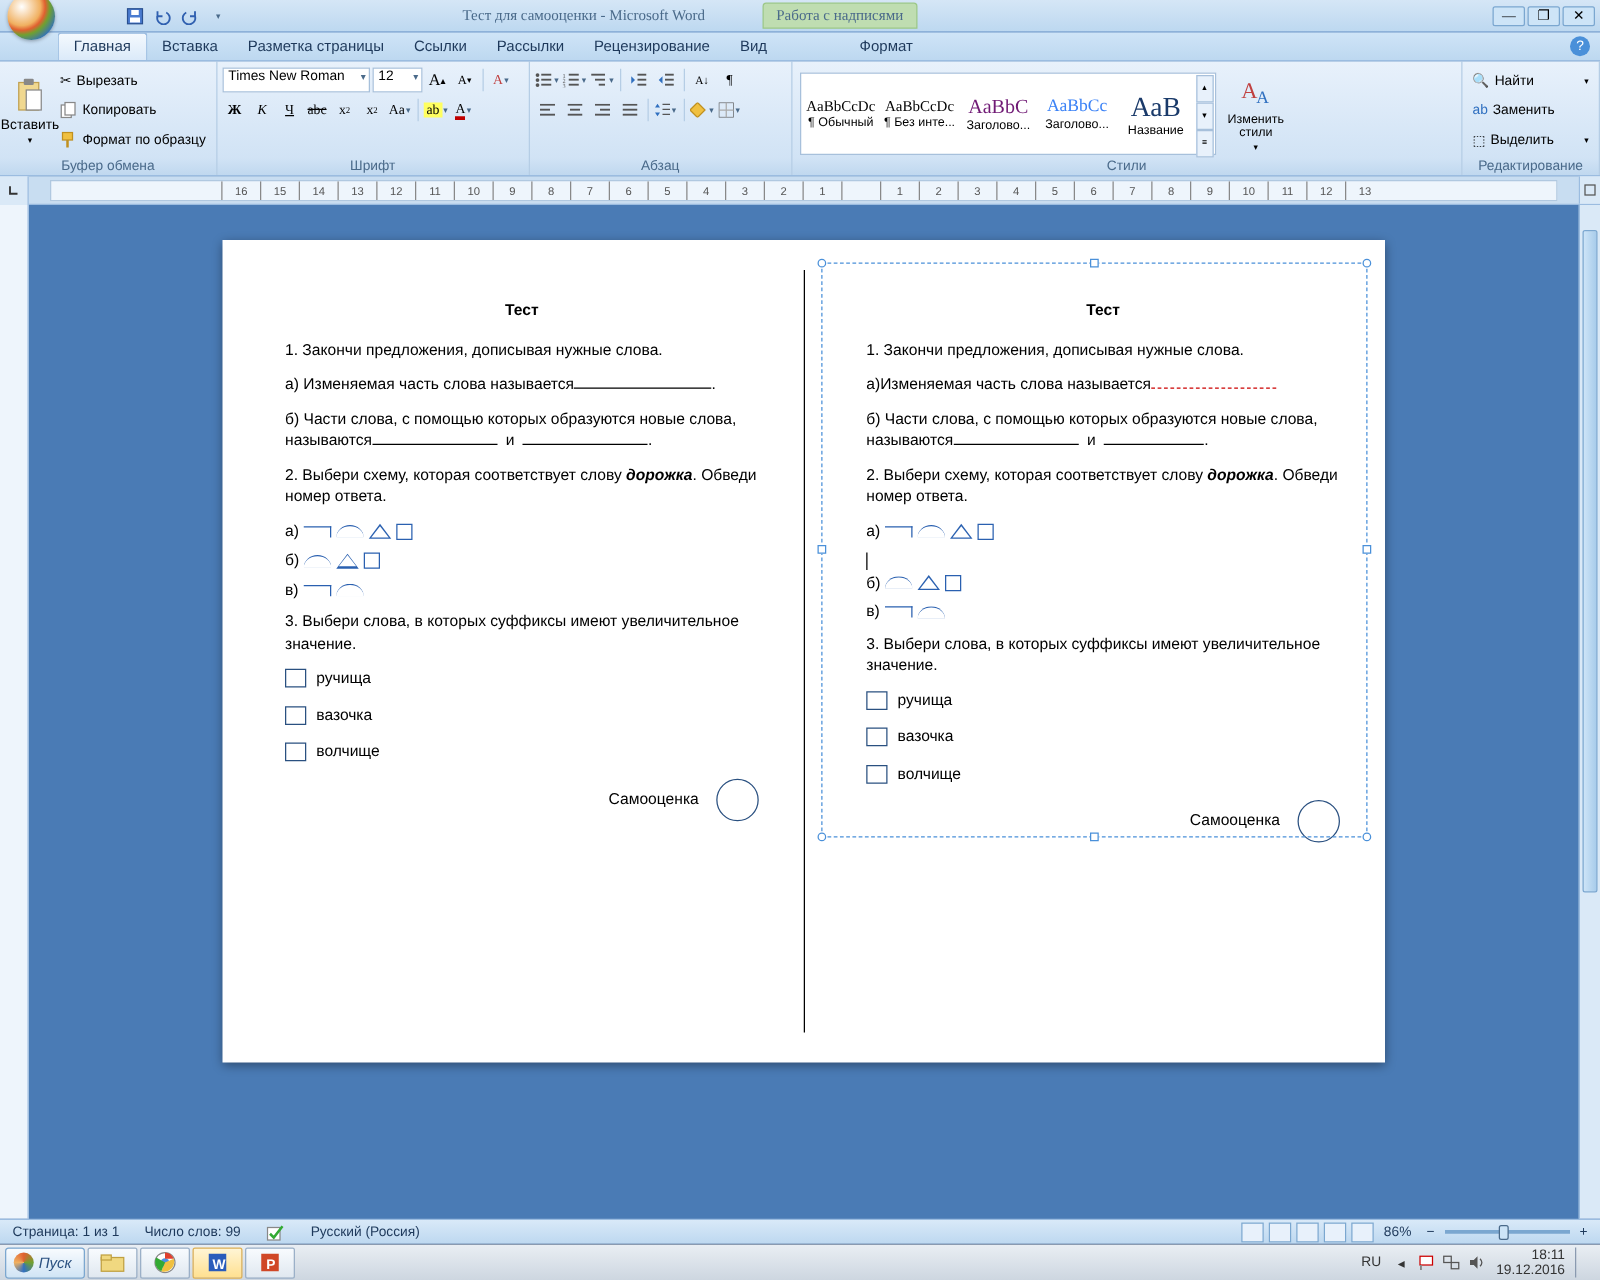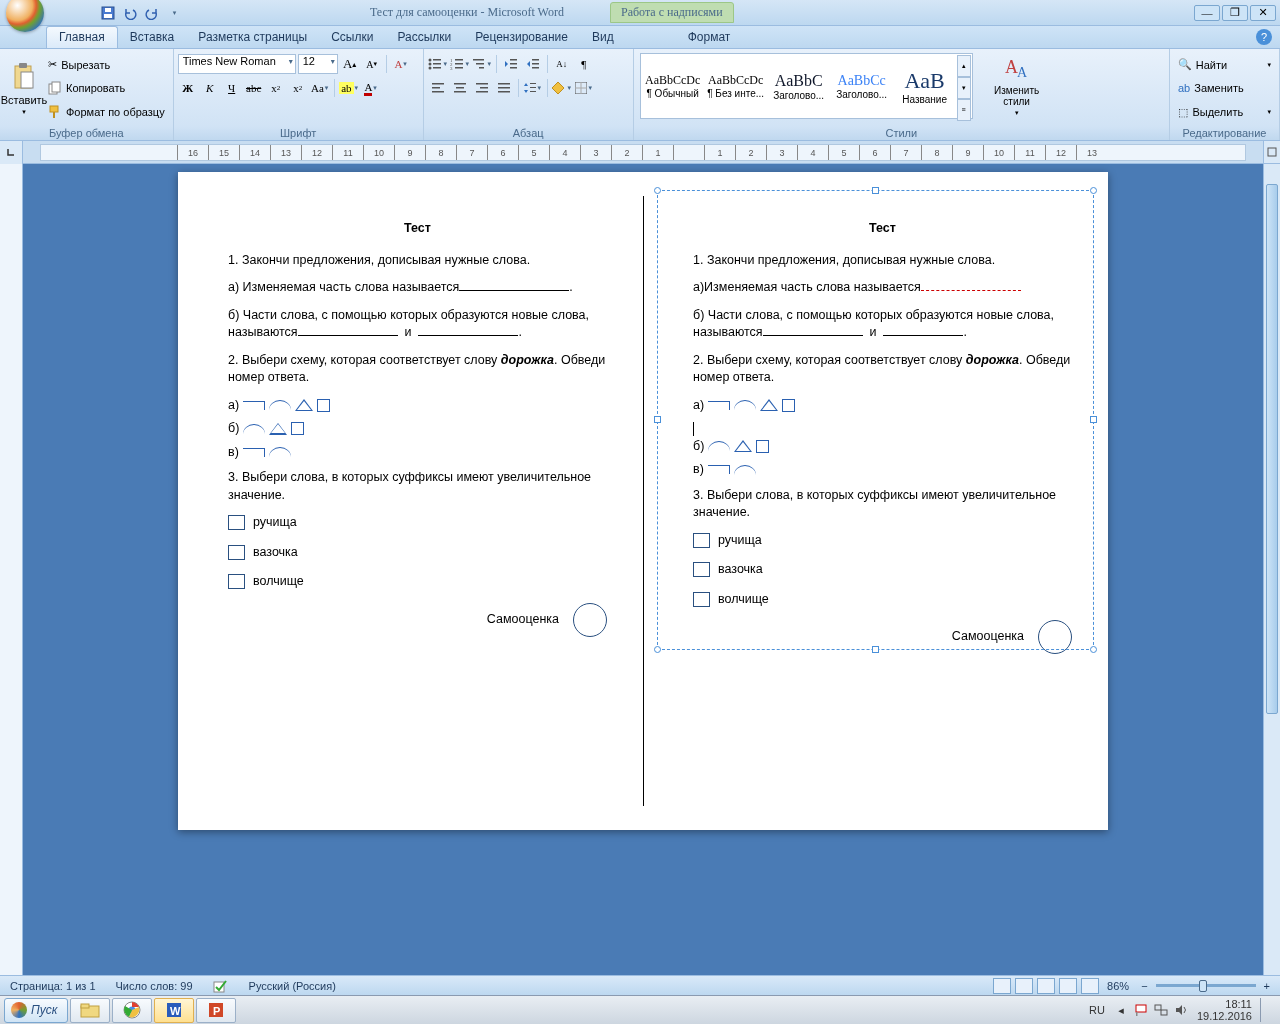--- a/index.html
+++ b/index.html
@@ -55,21 +55,21 @@
 .ruler-h .ticks { position: absolute; left: 50%; transform: translateX(-466px); display: flex; }
 .ruler-h .tick { width: 31px; text-align: center; border-left: 1px solid #888; height: 17px; line-height: 17px; }
 
 
 .doc-area { position: absolute; top: 164px; bottom: 49px; left: 0; right: 0; background: #4a7bb5; display: flex; }
 .vruler { width: 23px; background: #eef5fc; border-right: 1px solid #9bbce0; position: relative; }
 .doc-scroll { flex: 1; display: flex; justify-content: center; overflow: hidden; position: relative; padding-top: 8px; }
 .scrollbar-v { width: 17px; background: #dae9f7; border-left: 1px solid #9bbce0; position: relative; }
 .scrollbar-v .thumb { position: absolute; left: 2px; right: 2px; top: 20px; height: 530px; background: linear-gradient(90deg,#cde4f7,#a8cceb); border: 1px solid #7ba7d0; border-radius: 2px; cursor: pointer; }
 
-.page { width: 930px; height: 658px; background: white; box-shadow: 0 2px 8px rgba(0,0,0,.4); position: relative; display: flex; }
+.page { width: 930px; height: 658px; background: white; box-shadow: 0 2px 8px rgba(0,0,0,.4); position: relative; display: flex; margin-top: 20px; }
 .page-col { width: 50%; padding: 48px 36px 20px 50px; font-family: Arial, sans-serif; font-size: 12.5px; line-height: 1.4; color: #000; position: relative; }
 .page-divider { position: absolute; left: 50%; top: 24px; bottom: 24px; width: 1px; background: #000; }
 
 .textbox-sel { position: absolute; border: 1px dashed #4a90d9; }
 .sel-handle { position: absolute; width: 7px; height: 7px; background: white; border: 1px solid #4a90d9; border-radius: 50%; }
 .sel-handle.sq { border-radius: 0; }
 
 .test-title { text-align: center; font-weight: bold; margin-bottom: 14px; }
 .test-p { margin-bottom: 10px; }
 .blank { display: inline-block; border-bottom: 1px solid #000; min-width: 100px; }
@@ -336,32 +336,32 @@
               <line x1="0" y1="6" x2="12" y2="6" stroke="#aaa"></line>
               <line x1="6" y1="0" x2="6" y2="12" stroke="#aaa"></line>
             </svg>
           </div>
       </div>
     </div>
     <div class="group-label">Абзац</div>
   </div>
 
   <div class="group" style="flex:1">
-    <div class="group-body" style="align-items:flex-start; gap:16px; padding:2px">
+    <div class="group-body" style="align-items:flex-end; gap:4px; padding:2px">
       <div class="style-gallery">
         <div class="style-item">
             <span class="style-sample" style="font-size:12px">AaBbCcDc</span>
             <span>¶ Обычный</span>
           </div>
         <div class="style-item">
             <span class="style-sample" style="font-size:12px">AaBbCcDc</span>
             <span>¶ Без инте...</span>
           </div>
         <div class="style-item">
-            <span class="style-sample" style="font-size:16px;color:#0f172a">AaBbC</span>
+            <span class="style-sample" style="font-size:16px;color:#701a75">AaBbC</span>
             <span>Заголово...</span>
           </div>
         <div class="style-item">
             <span class="style-sample" style="font-size:14px;color:#3b82f6">AaBbCc</span>
             <span>Заголово...</span>
           </div>
         <div class="style-item">
             <span class="style-sample" style="font-size:22px;color:#1a3a6a">АаВ</span>
             <span>Название</span>
           </div>

